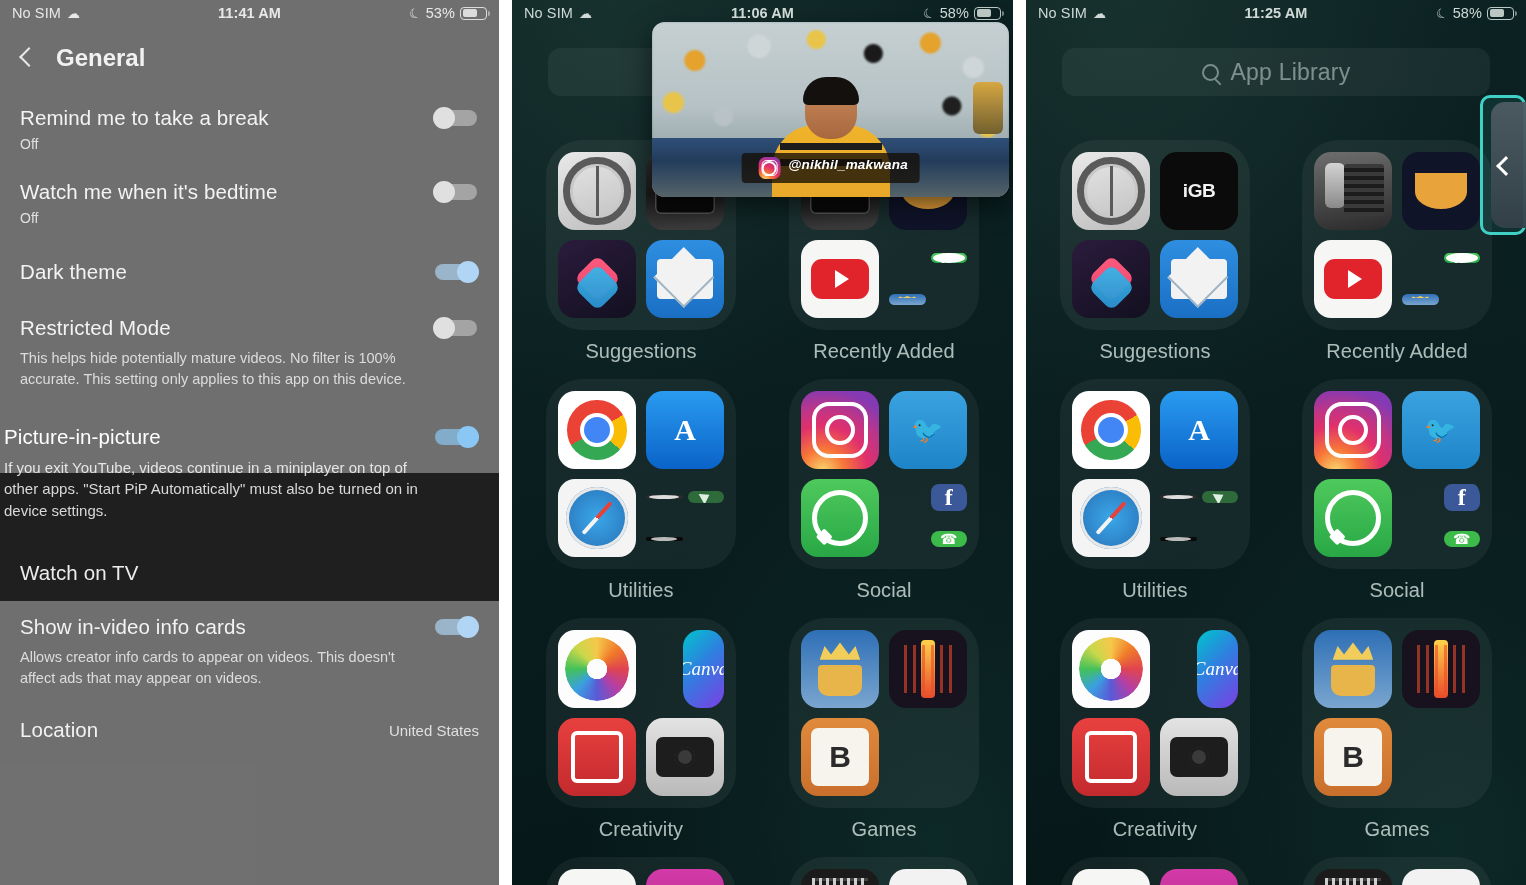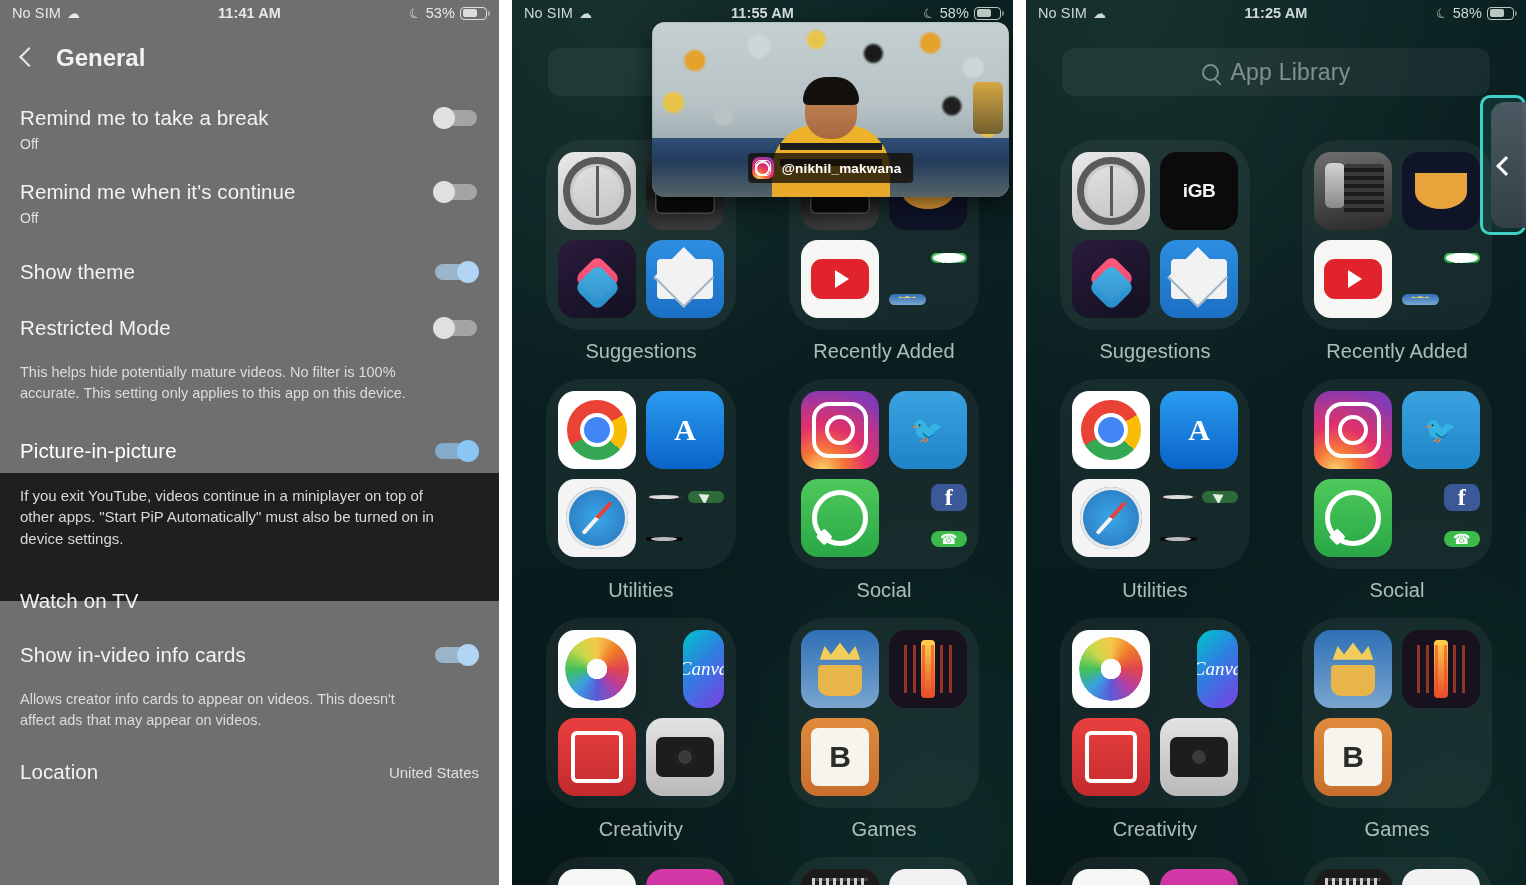--- a/index.html
+++ b/index.html
@@ -60,34 +60,34 @@
     transform: rotate(45deg);
   }
   .yt-title { font-size: 24px; color: #eaeaea; font-weight: 700; }
 
   .yt-list { position: absolute; top: 90px; left: 0; right: 0; bottom: 0; }
   .yt-row { padding: 16px 20px 6px 20px; position: relative; }
   .yt-row.with-sub { padding-bottom: 12px; }
   .yt-row-head { display: flex; align-items: center; justify-content: space-between; gap: 12px; }
   .yt-label { font-size: 20.5px; color: #ececec; font-weight: 400; letter-spacing: .1px; }
   .yt-value { font-size: 15px; color: #cfcfcf; white-space: nowrap; }
-  .yt-sub { font-size: 14.5px; color: #c9c9c9; line-height: 1.42; margin-top: 22px; max-width: 400px; }
+  .yt-sub { font-size: 14.5px; color: #c9c9c9; line-height: 1.42; margin-top: 8px; max-width: 400px; }
   .yt-sub-small { font-size: 14px; color: #cfcfcf; margin-top: 6px; }
 
   .tgl { width: 46px; height: 22px; border-radius: 11px; position: relative; flex: none; }
   .tgl .track { position: absolute; inset: 3px 0; border-radius: 9px; }
   .tgl .knob { position: absolute; top: 0; width: 22px; height: 22px; border-radius: 50%; }
   .tgl.off .track { background: rgba(180,180,180,.55); left: 2px; right: 2px; }
   .tgl.off .knob { left: 0; background: #cfcfcf; }
   .tgl.on .track { background: rgba(120,175,220,.75); left: 2px; right: 2px; }
   .tgl.on .knob { right: 0; background: #86bdee; }
 
   
   .yt-row.highlight {
-    background: #1f1f1f; padding: 18px 20px 20px 20px; margin-top: 6px;
+    background: #1f1f1f; padding: 18px 20px 20px 4px; margin-top: 6px;
   }
   .yt-row.highlight .yt-label { color: #ffffff; font-weight: 500; font-size: 20.5px; }
   .yt-row.highlight .yt-sub { color: #d8d8d8; max-width: 420px; font-size: 15px; }
   .yt-row.highlight .tgl.on .track { background: #3e7dad; }
   .yt-row.highlight .tgl.on .knob { background: #4aa8f0; }
 
   
   .ios {
     background:
       radial-gradient(120% 80% at 20% 0%, #17312e 0%, rgba(11,31,31,0) 60%),
@@ -295,22 +295,22 @@
     background: linear-gradient(180deg,#c98d5e,#a9673d);
   }
   .pip-hair {
     position:absolute; left:50%; transform:translateX(-50%); bottom:92px;
     width:56px; height:28px; border-radius: 28px 28px 6px 6px; background:#14100e;
   }
   .pip-light { position:absolute; right:6px; top:34%; width:30px; height:52px;
       background: linear-gradient(180deg,#d8a53a,#6b5a2c); border-radius:6px; opacity:.95; }
   .pip-handle {
     position:absolute; left:50%; transform:translateX(-50%); bottom: 14px;
-    display:flex; align-items:center; gap:8px;
-    background: rgba(20,14,6,.78); padding: 4px 12px 4px 4px; border-radius: 4px;
+    display:flex; gap:8px;
+    background: rgba(20,14,6,.78); padding: 4px 12px 4px 17px; border-radius: 4px; font-style: italic;
   }
   .ig-glyph {
     width:22px; height:22px; border-radius:7px; position:relative; flex:none;
     background: radial-gradient(circle at 28% 102%, #f9d56e 0%, #f77737 24%, #e1306c 50%, #c13584 68%, #833ab4 92%);
     display:flex; align-items:center; justify-content:center;
   }
   .ig-glyph::before { content:""; width:11px; height:11px; border:2px solid #fff; border-radius:50%; }
   .ig-glyph::after { content:""; position:absolute; inset:3px; border:1.6px solid #fff; border-radius:5px; }
   .pip-handle-text { font-size: 13.5px; color:#fff; font-weight:600; letter-spacing:.2px; }
 
@@ -368,32 +368,32 @@
             <span class="tgl off">
                 <span class="track"></span>
                 <span class="knob"></span>
               </span>
           </div>
           <div class="yt-sub-small">Off</div>
         </div>
 
         <div class="yt-row with-sub">
           <div class="yt-row-head">
-            <span class="yt-label">Remind me when it's continue</span>
+            <span class="yt-label">Watch me when it's bedtime</span>
             <span class="tgl off">
                 <span class="track"></span>
                 <span class="knob"></span>
               </span>
           </div>
           <div class="yt-sub-small">Off</div>
         </div>
 
         <div class="yt-row" style="padding-top:22px;padding-bottom:16px;">
           <div class="yt-row-head">
-            <span class="yt-label">Show theme</span>
+            <span class="yt-label">Dark theme</span>
             <span class="tgl on">
                 <span class="track"></span>
                 <span class="knob"></span>
               </span>
           </div>
         </div>
 
         <div class="yt-row with-sub">
           <div class="yt-row-head">
             <span class="yt-label">Restricted Mode</span>
@@ -450,21 +450,21 @@
 
   <div class="gap"></div>
 
   <div class="panel ios" id="panel-pip">
 
     <div class="statusbar">
       <div class="sb-left">
         <span>No SIM</span>
         <span class="wifi-glyph">☁</span>
       </div>
-      <div class="sb-center">11:55 AM</div>
+      <div class="sb-center">11:06 AM</div>
       <div class="sb-right">
         <span class="moon-glyph">☾</span>
         <span>58%</span>
         <span class="batt">
             <i></i>
           </span>
       </div>
     </div>
 
     <div class="lib-search">

